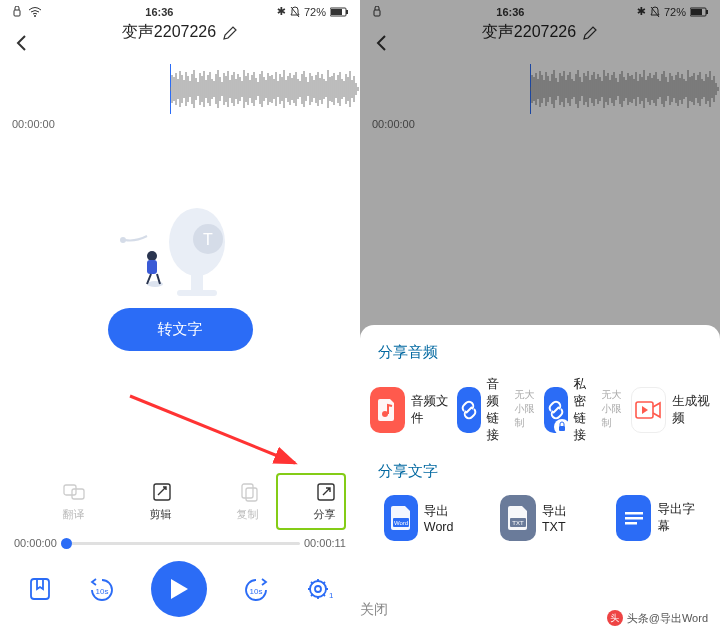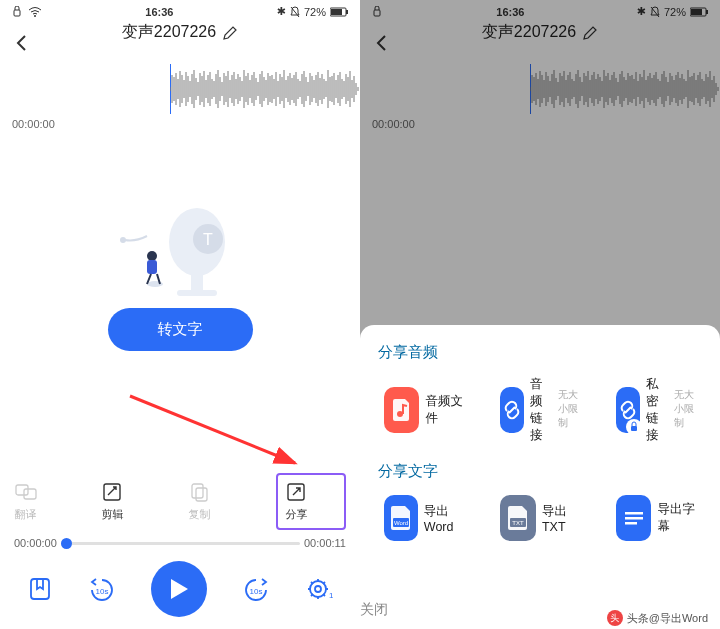--- a/index.html
+++ b/index.html
@@ -15,24 +15,24 @@
   .wave{height:50px;position:relative;background:#fff;overflow:hidden}
   .wave .cursor{position:absolute;left:170px;top:0;bottom:0;width:1px;background:#2b6cf6}
   .wave svg{position:absolute;left:170px;top:4px}
   .tstamp{font-size:11px;color:#666;padding:4px 12px}
   .center{flex:1;display:flex;flex-direction:column;align-items:center;justify-content:center}
   .hero{width:150px;height:120px;position:relative}
   .pill{margin-top:4px;background:#2b6cf6;color:#fff;border-radius:999px;padding:12px 50px;font-size:15px}
   .arrow-zone{position:relative;height:70px}
   .arrow-zone svg{position:absolute;left:120px;top:-10px}
   .ops{display:flex;align-items:center;justify-content:space-around;padding:0 6px 2px;height:62px}
-  .op{display:flex;flex-direction:column;align-items:flex-start;gap:4px;color:#333;font-size:11px;width:70px}
+  .op{display:flex;flex-direction:column;align-items:flex-end;gap:4px;color:#333;font-size:11px;width:70px}
   .op.dis{color:#bbb}
   .op .iconbox{height:22px;display:flex;align-items:center;justify-content:center}
-  .highlight{border:2px solid #8b5cf6;border-radius:4px;padding:6px 8px!important}
+  .highlight{border:2px solid #84cc16;border-radius:4px;padding:6px 8px!important}
   .timebar{display:flex;align-items:center;gap:4px;padding:4px 14px;font-size:11px;color:#666}
   .track{flex:1;height:3px;background:#e0e0e0;border-radius:2px;position:relative}
   .dot{position:absolute;left:0;top:-4px;width:11px;height:11px;background:#2b6cf6;border-radius:50%}
   .playrow{display:flex;align-items:center;justify-content:space-around;padding:8px 10px 12px}
   .pbtn{color:#2b6cf6;display:flex;align-items:flex-end;justify-content:center}
   .bigplay{width:56px;height:56px;background:#2b6cf6;border-radius:50%;display:flex;align-items:center;justify-content:center}
 
   
   .dim{position:absolute;inset:0;background:rgba(0,0,0,.35);z-index:5}
   .sheet{position:absolute;left:0;right:0;bottom:0;z-index:10;background:#fff;border-radius:14px 14px 0 0;padding:18px 6px 70px}
@@ -301,20 +301,30 @@
               </svg>
           <svg width="16" height="16" style="position:absolute;right:-2px;bottom:-2px">
                 <circle cx="8" cy="8" r="8" fill="#fff"></circle>
                 <rect x="5" y="7" width="6" height="5" rx="1" fill="#2b6cf6"></rect>
                 <path d="M6 7V5a2 2 0 014 0v2" stroke="#2b6cf6" fill="none"></path>
               </svg>
             </div>
           <span class="shtitle">私密链接</span>
           <span class="shsub">无大小限制</span>
         </div>
+        <div class="shitem">
+          <div class="shicon" style="background:#fff;border:1px solid #eee">
+              <svg width="26" height="22">
+                <rect x="1" y="3" width="17" height="16" rx="2" fill="none" stroke="#ff5a4d" stroke-width="1.6"></rect>
+                <path d="M18 8l7-4v14l-7-4" fill="none" stroke="#ff5a4d" stroke-width="1.6"></path>
+                <path d="M7 7l6 4-6 4z" fill="#ff5a4d"></path>
+              </svg>
+            </div>
+          <span class="shtitle">生成视频</span>
+        </div>
       </div>
 
       <h3>分享文字</h3>
       <div class="row">
         <div class="shitem">
           <div class="shicon" style="background:#2b6cf6">
               <svg width="26" height="28">
                 <path d="M5 2h12l5 5v17a2 2 0 01-2 2H5a2 2 0 01-2-2V4a2 2 0 012-2z" fill="#fff" opacity=".95"></path>
                 <rect x="5" y="14" width="16" height="9" rx="1" fill="#2b6cf6"></rect>
                 <text x="13" y="21" text-anchor="middle" fill="#fff" font-size="6">Word</text>

